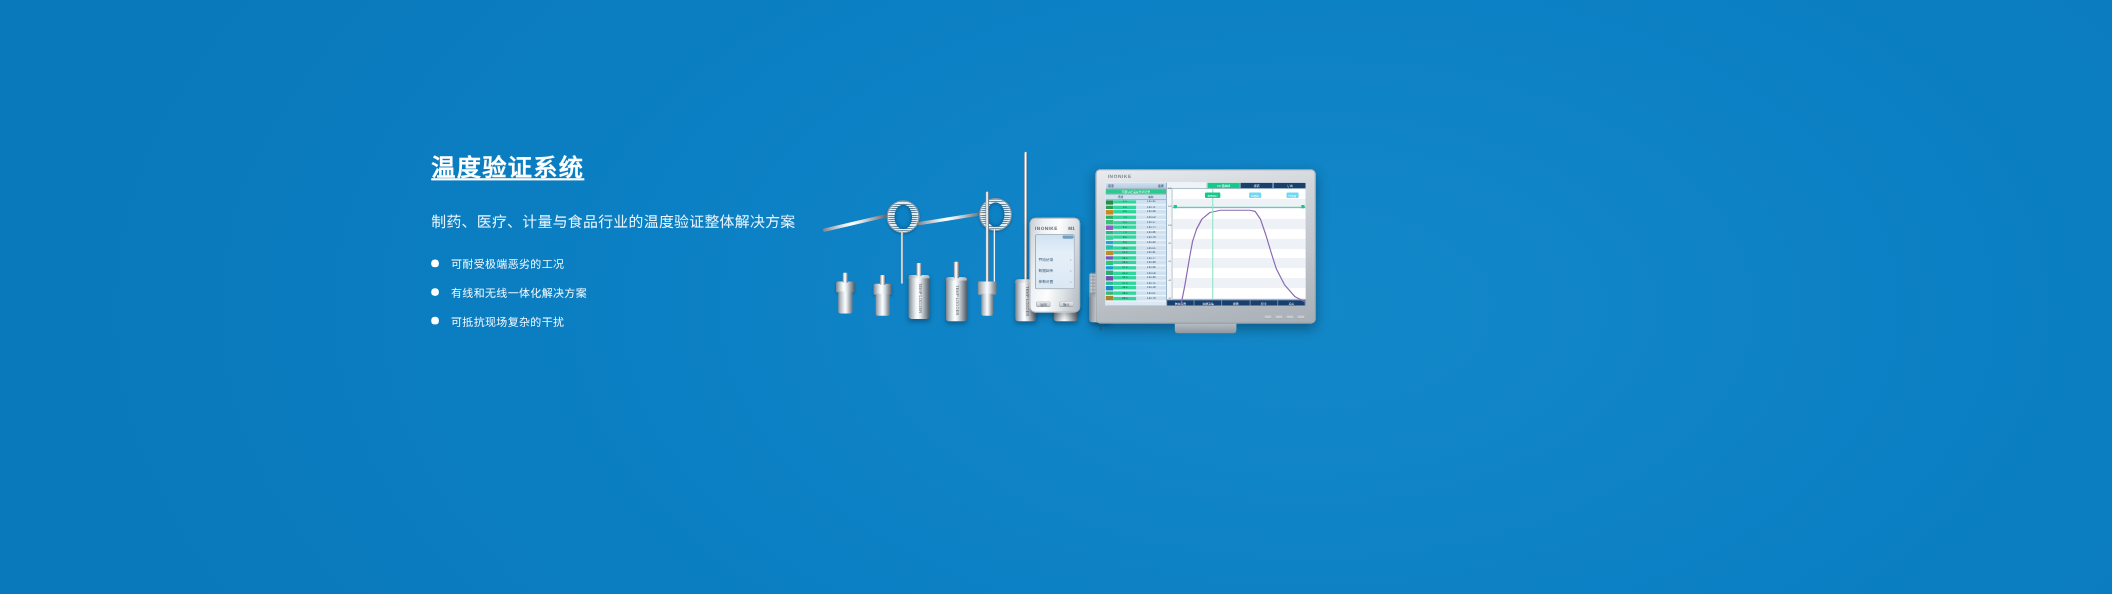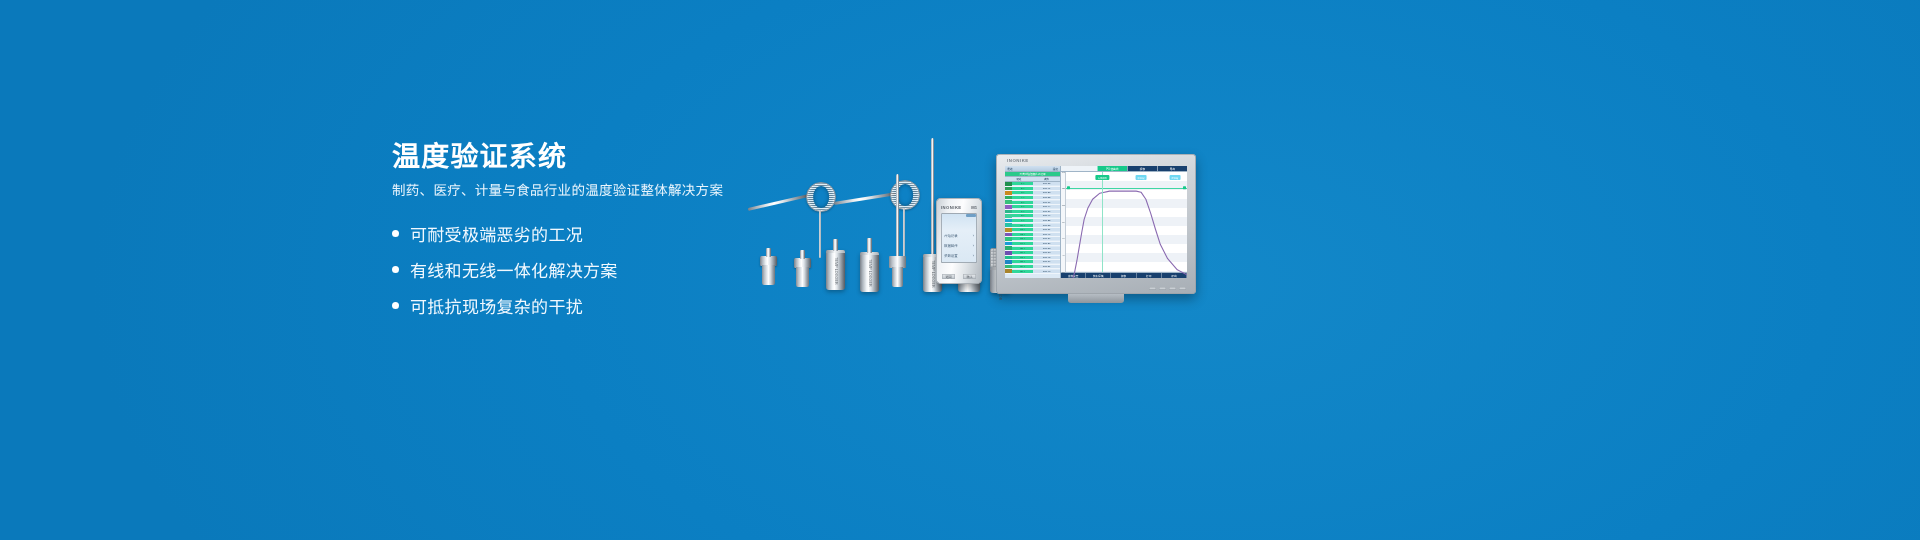--- a/index.html
+++ b/index.html
@@ -19,39 +19,40 @@
   }
 
   
   .copy {
     position:absolute;
     left:392px; top:139px;
     width:420px;
     color:#ffffff;
   }
   .headline {
-    font-size:28px;
+    font-size:22px;
     font-weight:bold;
     letter-spacing:1.2px;
     line-height:1.25;
     color:#ffffff;
     white-space:nowrap;
+    text-decoration:underline;
   }
   .subhead {
-    margin-top:5px;
+    margin-top:23px;
     font-size:13.5px;
     font-weight:normal;
     letter-spacing:.3px;
     color:#eaf5fd;
     white-space:nowrap;
   }
   .bullets { margin-top:22px; list-style:none; }
   .bullet {
     display:flex; align-items:center;
-    font-size:17px;
+    font-size:10px;
     color:#f2f9ff;
     margin-bottom:11px;
     letter-spacing:.3px;
     white-space:nowrap;
   }
   .dot {
     width:7px; height:7px; border-radius:50%;
     background:#ffffff;
     margin-right:11px; flex:0 0 auto;
   }

